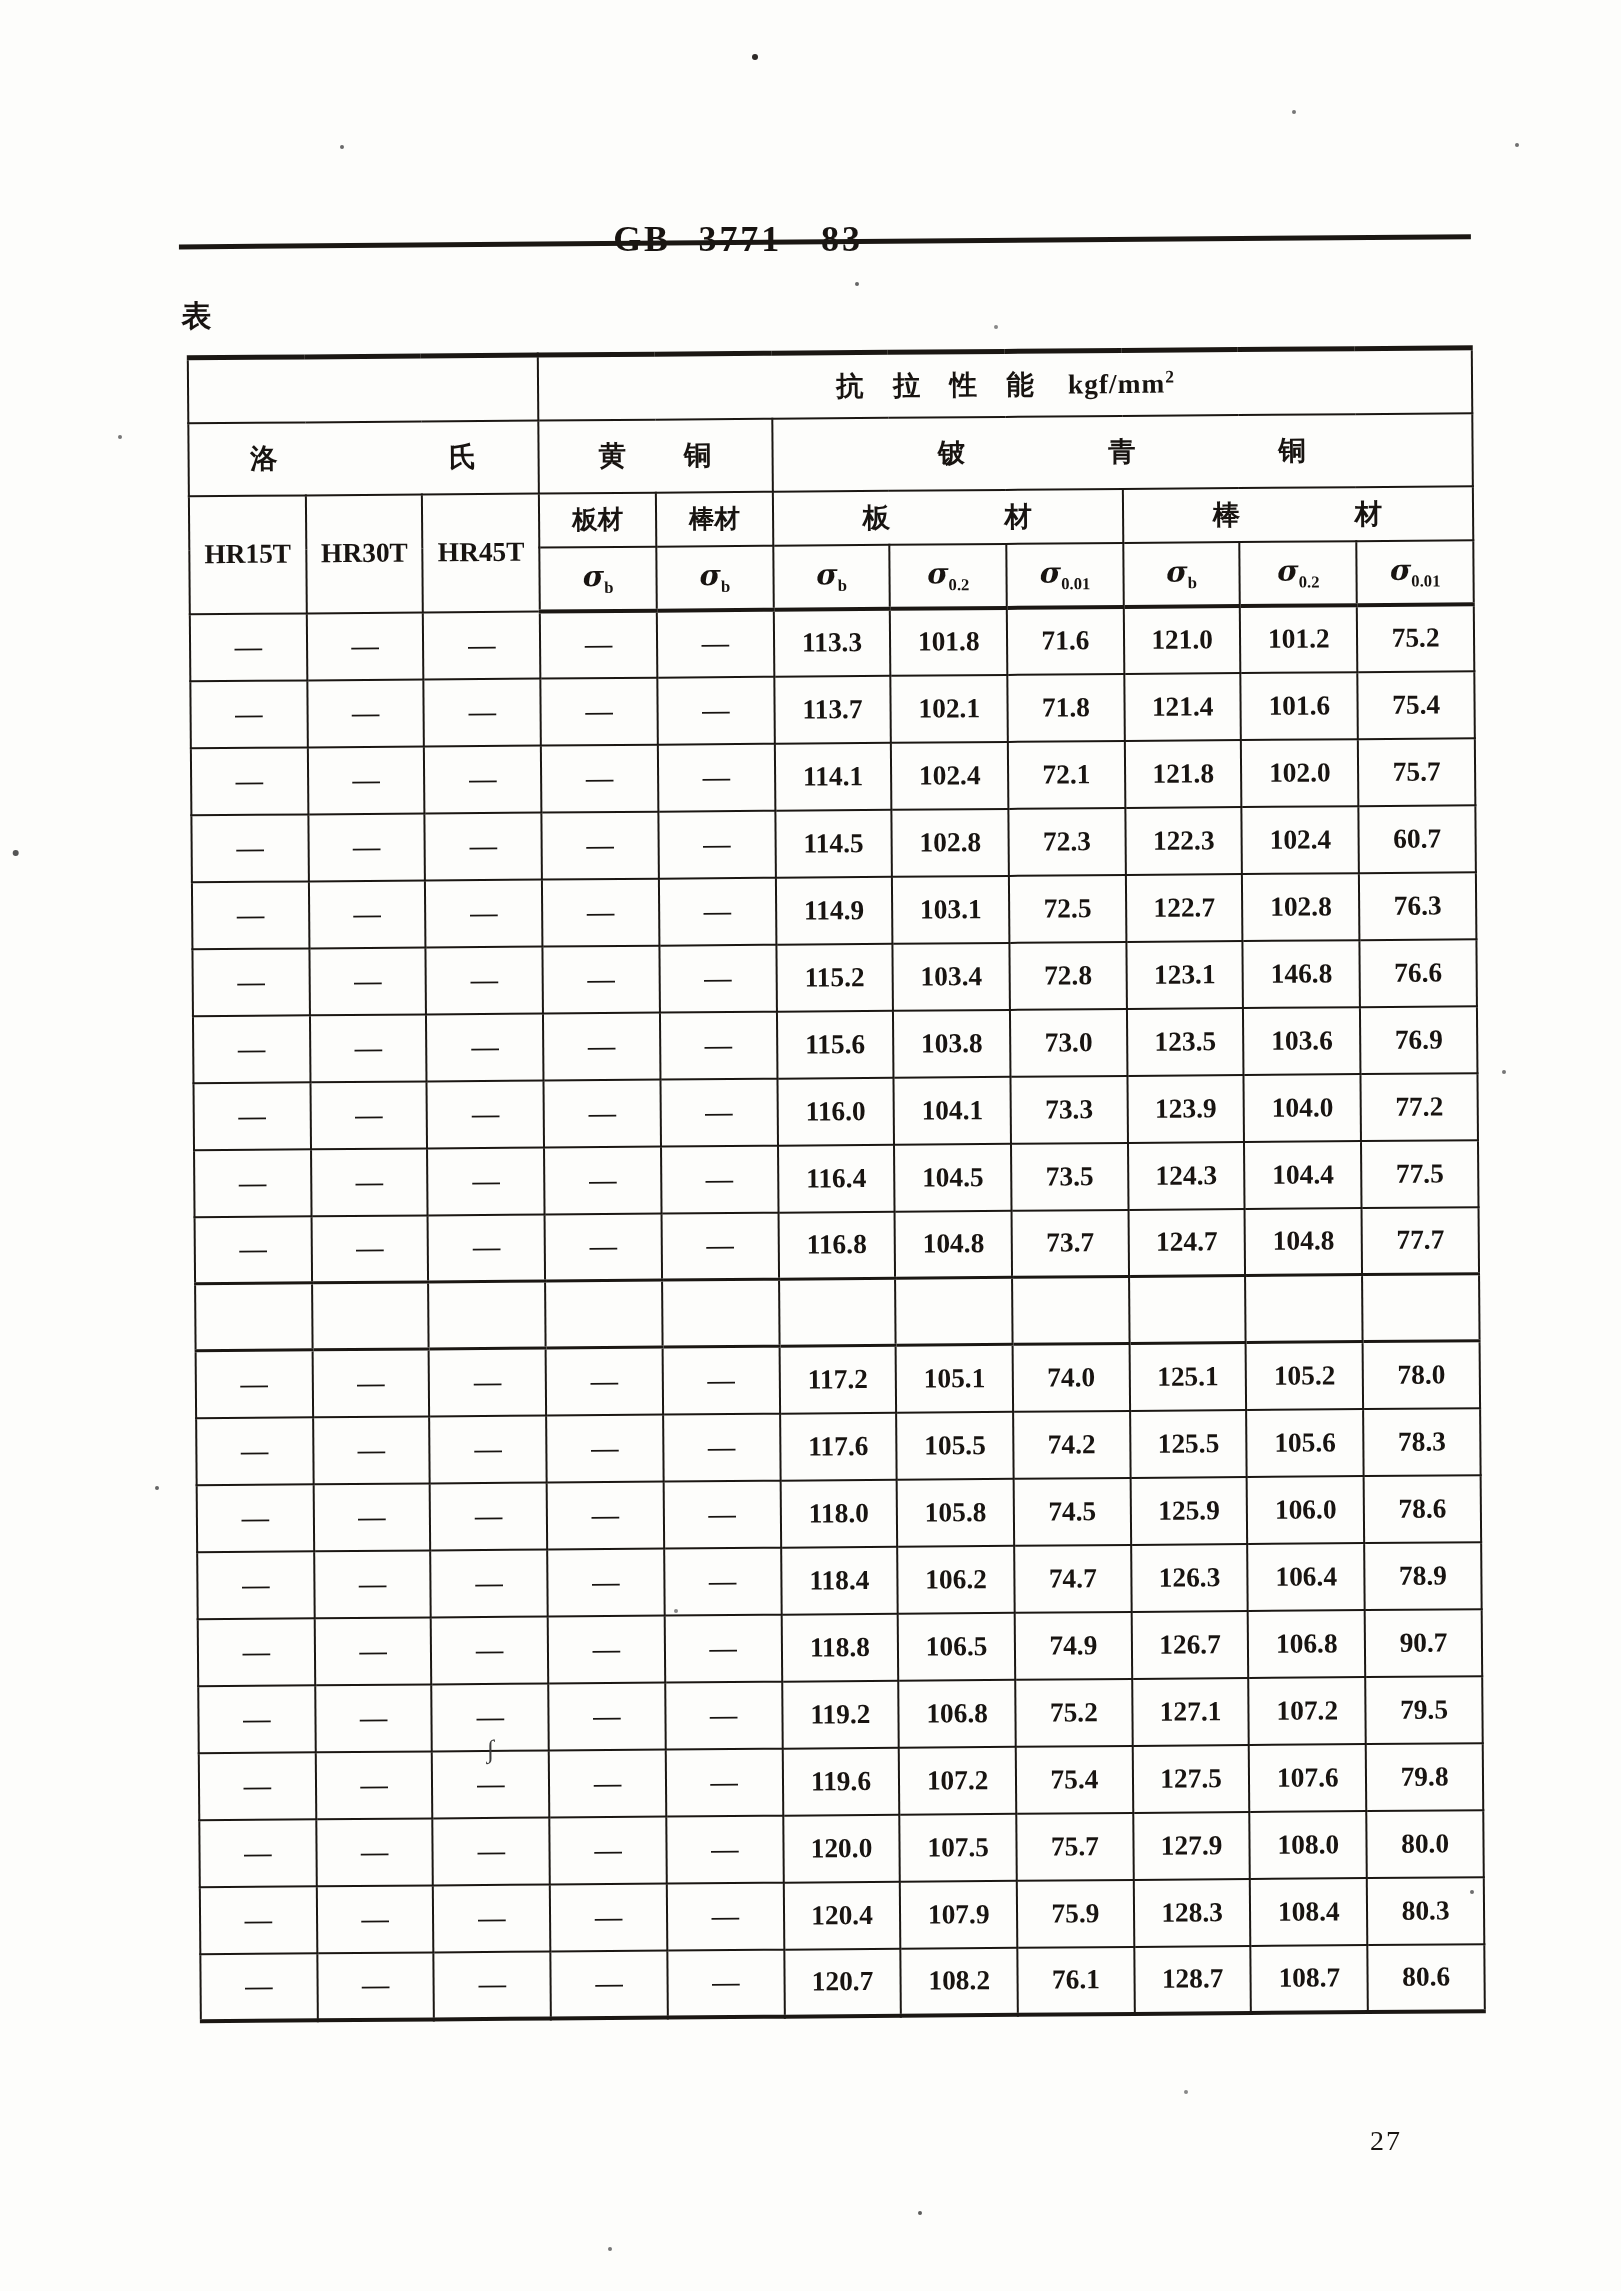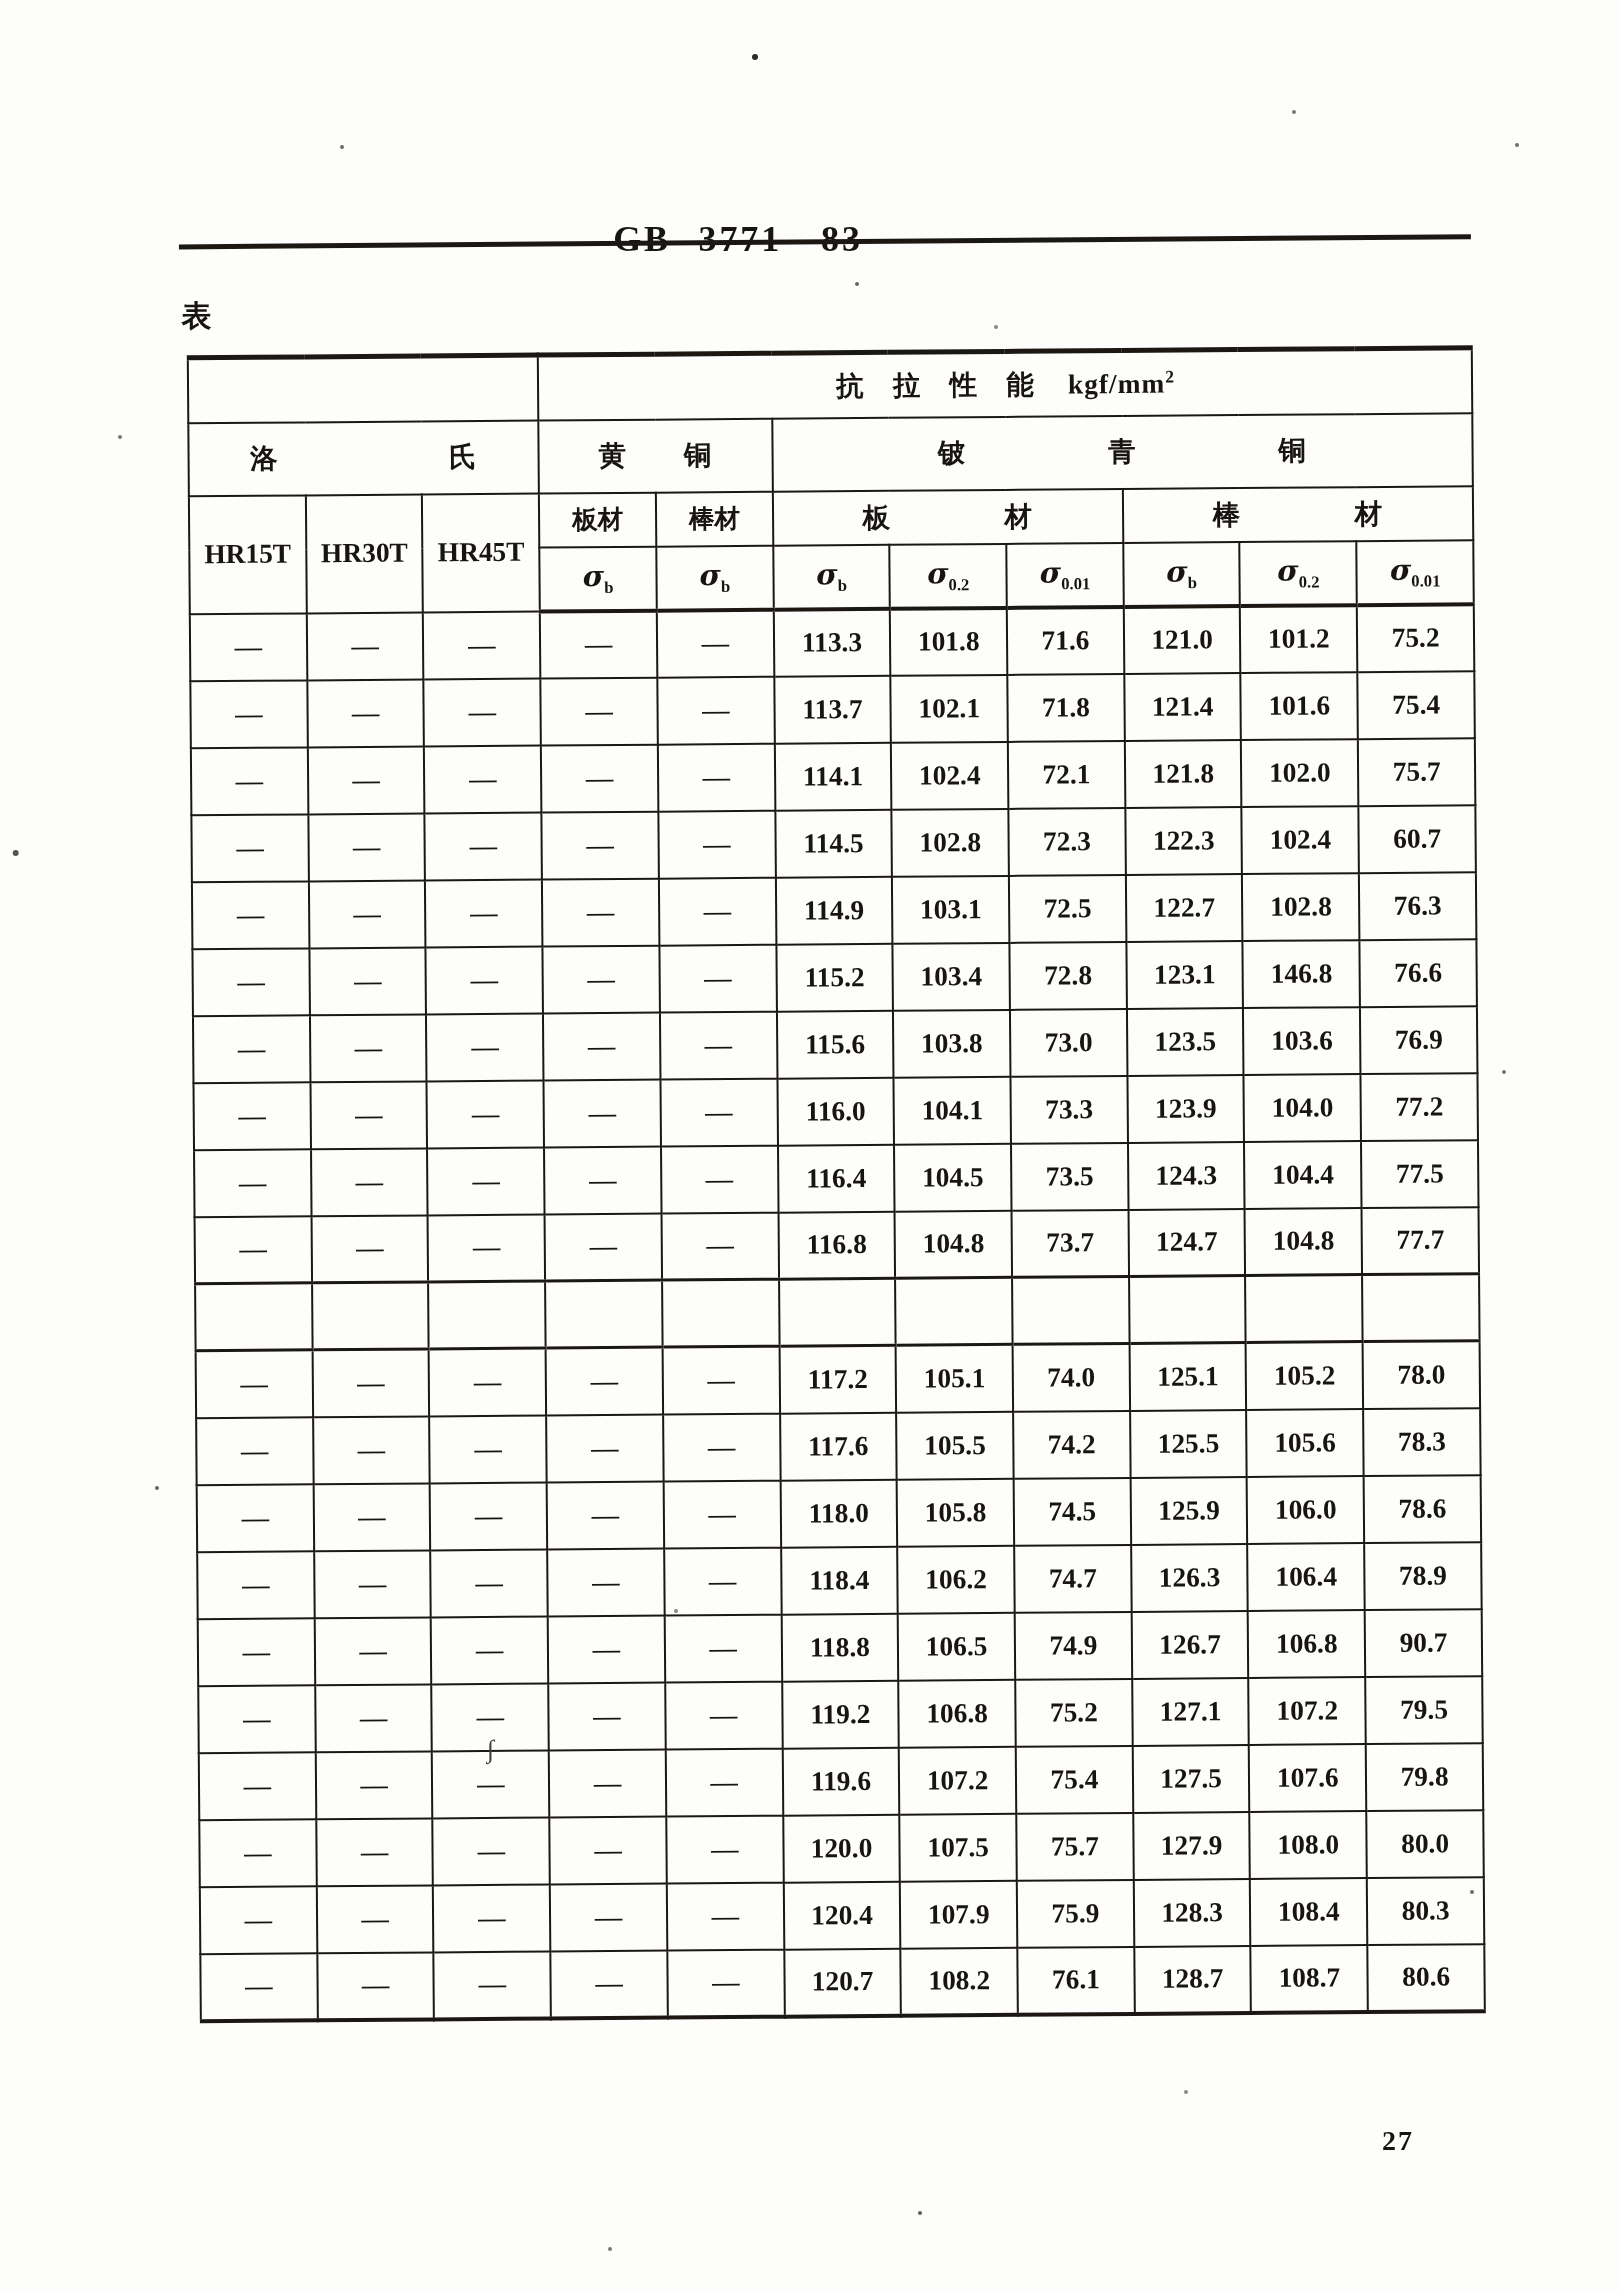--- a/index.html
+++ b/index.html
@@ -28,21 +28,21 @@
   tbody tr{height:67px;}
   tr.gap td{border-top:3.9px solid #1b1713;border-bottom:3.9px solid #1b1713;}
   .cn{letter-spacing:1px;}
   .unit{margin-left:33px;letter-spacing:1px;}
   sup{font-size:17.6px;}
   .sg{font-style:italic;font-weight:600;font-size:29px;font-family:"DejaVu Serif",serif;}
   .tbl sub{font-size:16.7px;font-weight:600;vertical-align:-6.9px;}
   td.compact{font-size:25.5px;}
   .stray{position:absolute;left:482px;top:1735px;font-size:25.5px;font-style:italic;color:#3a3a3a;
          transform:rotate(-10deg);}
-  .pageno{position:absolute;left:1370px;top:2125px;font-size:28px;font-weight:700;letter-spacing:2px;margin-left:12px;}
+  .pageno{position:absolute;left:1370px;top:2125px;font-size:28px;font-weight:400;letter-spacing:2px;}
 </style>
 </head>
 <body>
 
 <div class="page">
   <div class="specks"></div>
 
   <div class="title">GB 3771—83</div>
 
   <div class="tilt">

